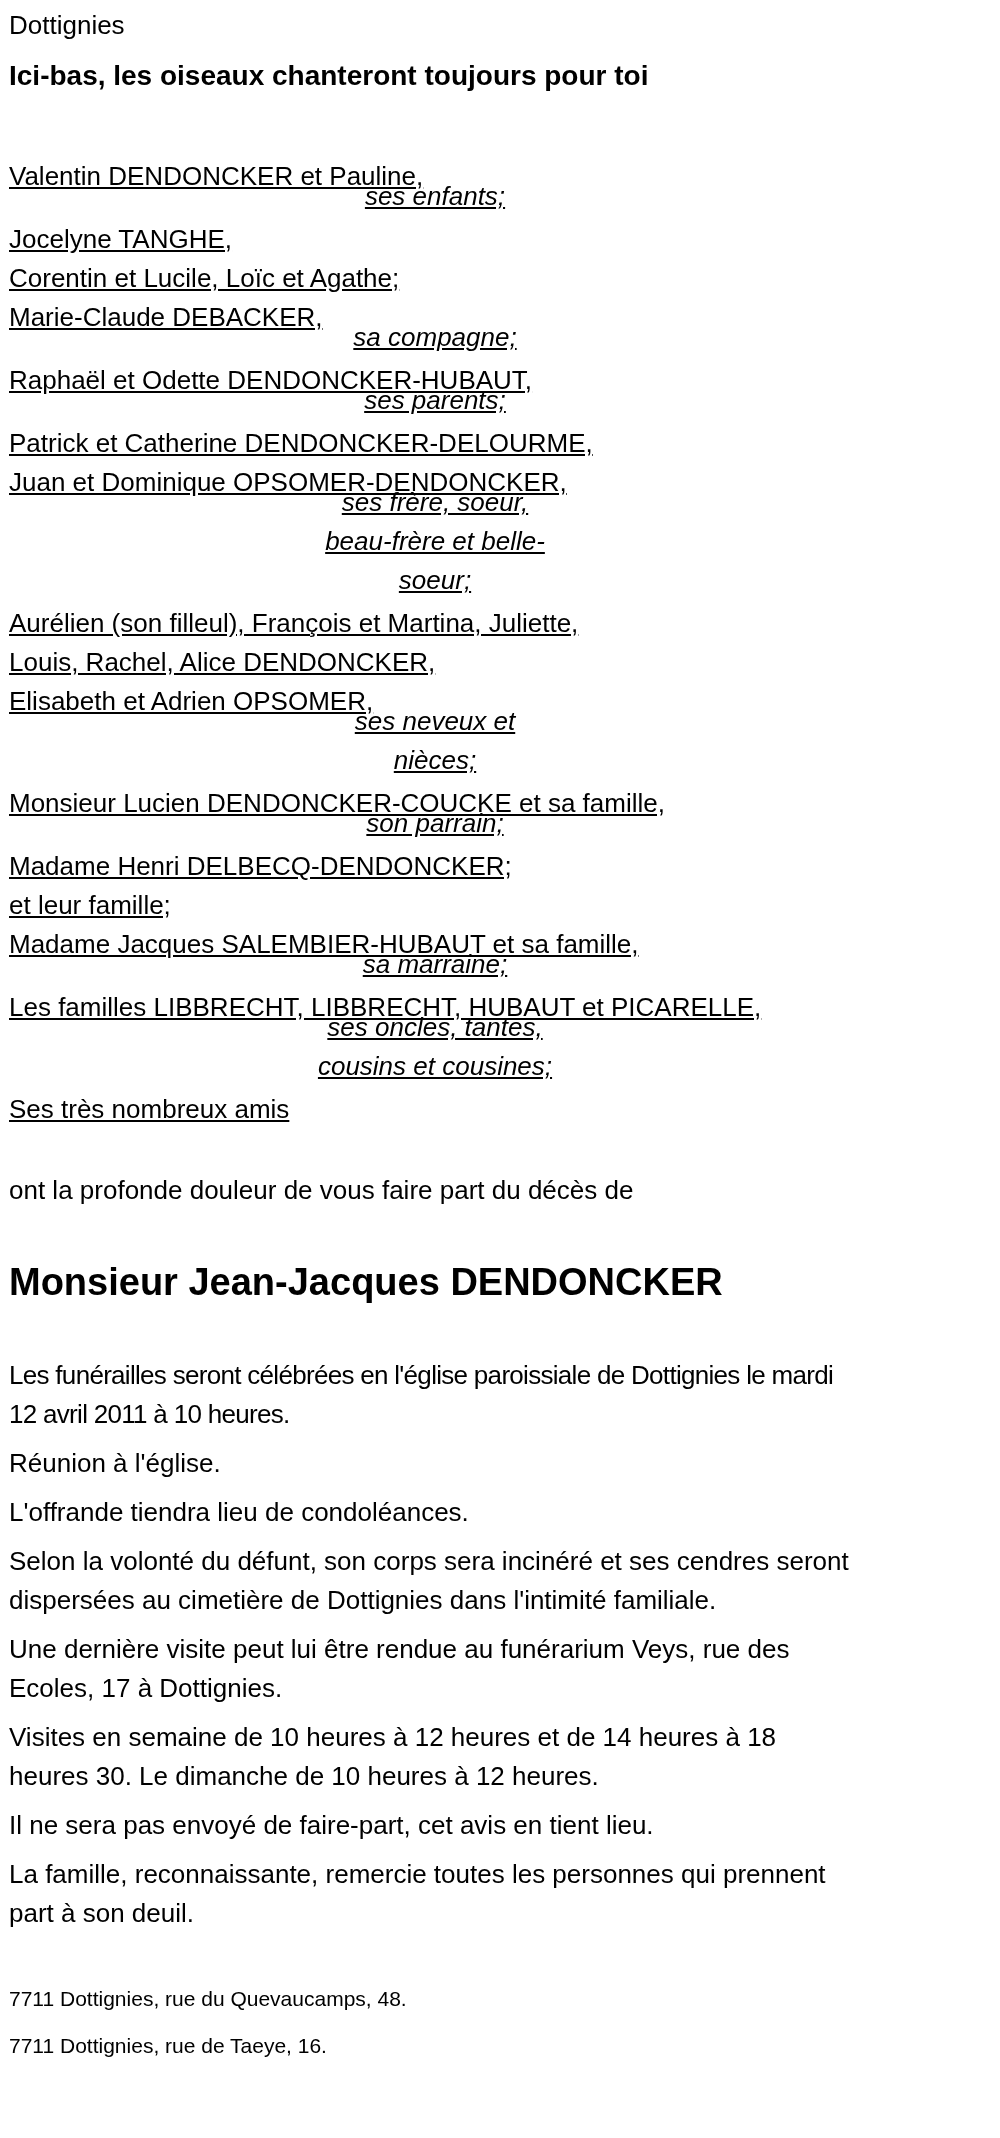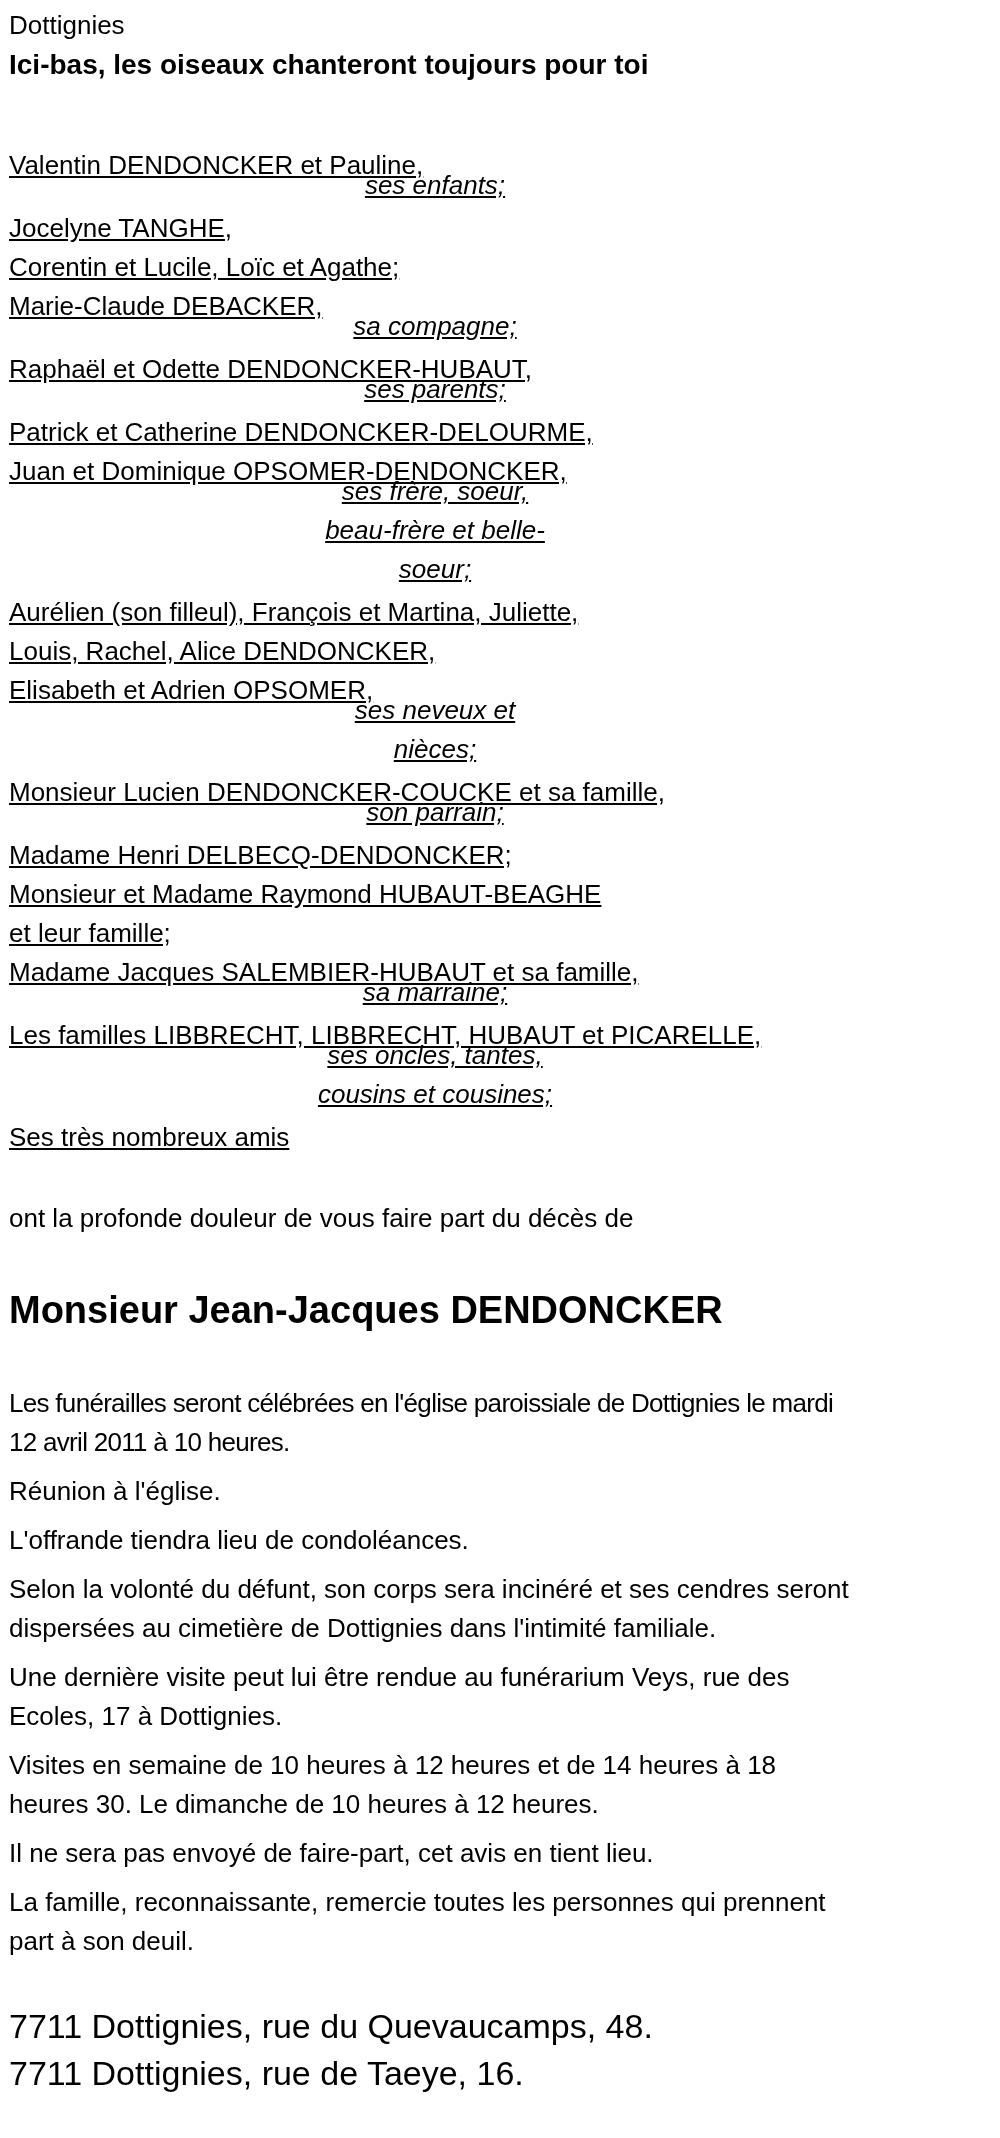--- a/index.html
+++ b/index.html
@@ -11,34 +11,34 @@
     font-family: "Liberation Sans", "DejaVu Sans", sans-serif;
     overflow: hidden;
   }
   .sheet {
     box-sizing: border-box;
     width: 871px;
     height: 2138px;
     padding: 6px 10px 0 9px;
   }
   .place { font-size: 26px; line-height: 39px; }
-  .motto { font-size: 28px; line-height: 39px; font-weight: bold; }
+  .motto { font-size: 28px; line-height: 39px; font-weight: bold; margin-top: 11px; }
   .family-list { margin-top: 62px; text-decoration: underline; }
   .name-line { font-size: 26px; line-height: 39px; }
   .relation-block { margin-top: -19px; margin-bottom: 4px; }
   .relation-line {
     font-size: 26px; line-height: 39px;
     font-style: italic; text-align: center;
   }
   .announce { font-size: 26px; line-height: 39px; margin-top: 42px; }
   .deceased { font-size: 38px; line-height: 48px; font-weight: bold; margin: 48px 0 50px 0; }
   .para { font-size: 26px; line-height: 39px; margin: 0 0 10px 0; }
   .para.bold { font-weight: normal; letter-spacing: -0.7px; }
   .addresses { margin-top: 42px; }
-  .address-line { font-size: 34px; line-height: 47px; }
+  .address-line { font-size: 21px; line-height: 47px; }
 </style>
 </head>
 <body>
 
 <div class="sheet">
 
   <div class="place">Dottignies</div>
 
   <div class="motto">Ici-bas, les oiseaux chanteront toujours pour toi</div>
 
@@ -86,21 +86,20 @@
         </div>
       </div>
       <div class="family-block">
         <div class="name-line">Monsieur Lucien DENDONCKER-COUCKE et sa famille,</div>
         <div class="relation-block">
           <div class="relation-line">son parrain;</div>
         </div>
       </div>
       <div class="family-block">
         <div class="name-line">Madame Henri DELBECQ-DENDONCKER;</div>
-        <div class="name-line">Monsieur et Madame Raymond HUBAUT-BEAGHE</div>
         <div class="name-line">et leur famille;</div>
       </div>
       <div class="family-block">
         <div class="name-line">Madame Jacques SALEMBIER-HUBAUT et sa famille,</div>
         <div class="relation-block">
           <div class="relation-line">sa marraine;</div>
         </div>
       </div>
       <div class="family-block">
         <div class="name-line">Les familles LIBBRECHT, LIBBRECHT, HUBAUT et PICARELLE,</div>

